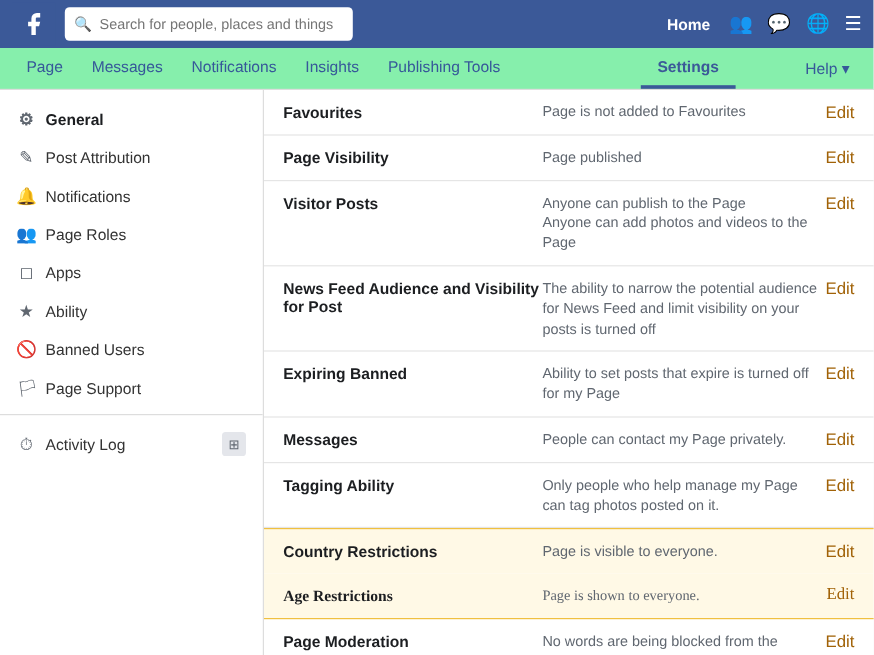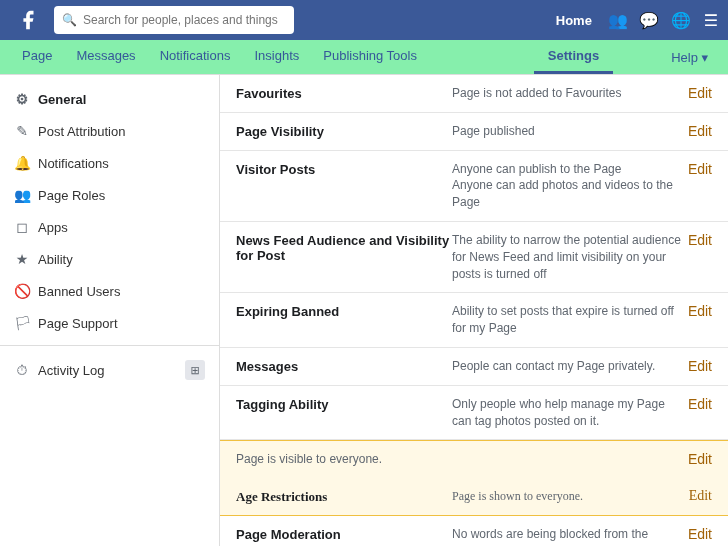--- a/index.html
+++ b/index.html
@@ -284,20 +284,21 @@
     <div class="col-label">Messages</div>
     <div class="col-value">People can contact my Page privately.</div>
     <div class="col-edit">Edit</div>
   </div>
         <div class="settings-row">
     <div class="col-label">Tagging Ability</div>
     <div class="col-value">Only people who help manage my Page can tag photos posted on it.</div>
     <div class="col-edit">Edit</div>
   </div>
         <div class="settings-row highlighted" style="border-bottom: none;">
+    <div class="col-label">Country Restrictions</div>
     <div class="col-value">Page is visible to everyone.</div>
     <div class="col-edit">Edit</div>
   </div>
         <div class="settings-row highlighted-2" style="border-top: none;">
     <div class="col-label">Age Restrictions</div>
     <div class="col-value">Page is shown to everyone.</div>
     <div class="col-edit">Edit</div>
   </div>
         <div class="settings-row">
     <div class="col-label">Page Moderation</div>

